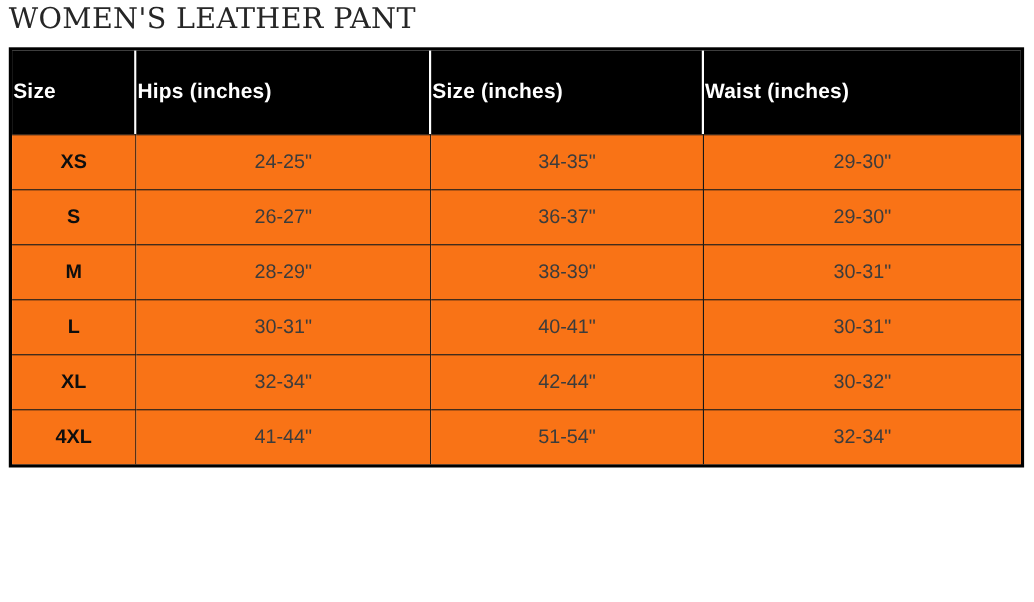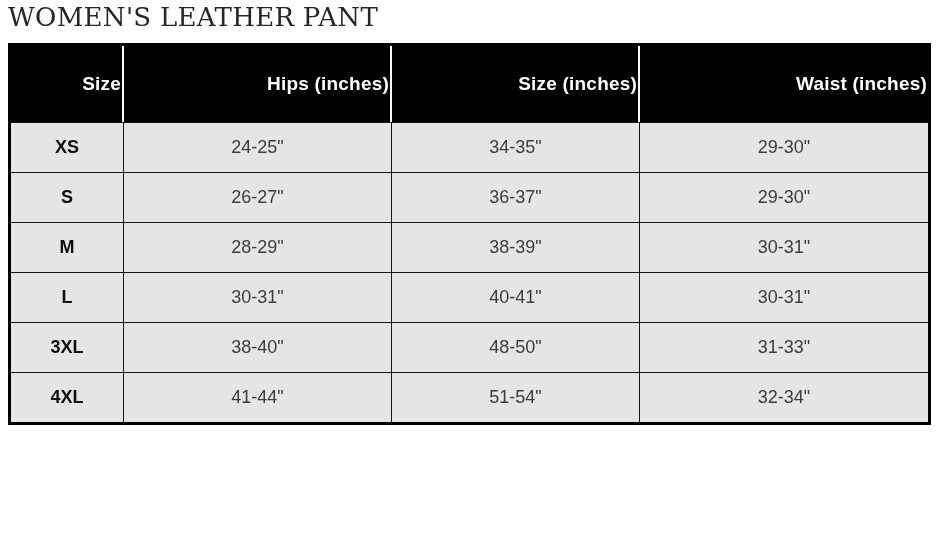--- a/index.html
+++ b/index.html
@@ -34,29 +34,29 @@
   col.c-size   { width: 113px; }
   col.c-waist  { width: 268px; }
   col.c-hips   { width: 248px; }
   col.c-inseam { width: auto;  }
   thead th {
     background: #000000;
     color: #ffffff;
     height: 76px;
     font-size: 19px;
     font-weight: 700;
-    text-align: right;
+    text-align: left;
     vertical-align: middle;
     border-right: 2px solid #ffffff;
     letter-spacing: 0.2px;
   }
   thead th:last-child { border-right: 0; }
   tbody td {
     height: 50px;
-    background: #e5e5e5;
+    background: #f97316;
     text-align: center;
     vertical-align: middle;
     font-size: 18px;
     color: #3c3c3c;
     border-top: 1px solid #161616;
     border-right: 1px solid #161616;
   }
   tbody td:last-child { border-right: 0; }
   tbody td.size-col {
     font-weight: 700;
@@ -103,24 +103,24 @@
           <td>38-39"</td>
           <td>30-31"</td>
         </tr>
         <tr>
           <td class="size-col">L</td>
           <td>30-31"</td>
           <td>40-41"</td>
           <td>30-31"</td>
         </tr>
         <tr>
-          <td class="size-col">3XL</td>
-          <td>38-40"</td>
-          <td>48-50"</td>
-          <td>31-33"</td>
+          <td class="size-col">XL</td>
+          <td>32-34"</td>
+          <td>42-44"</td>
+          <td>30-32"</td>
         </tr>
         <tr>
           <td class="size-col">4XL</td>
           <td>41-44"</td>
           <td>51-54"</td>
           <td>32-34"</td>
         </tr>
       </tbody>
   </table>
 </div>

